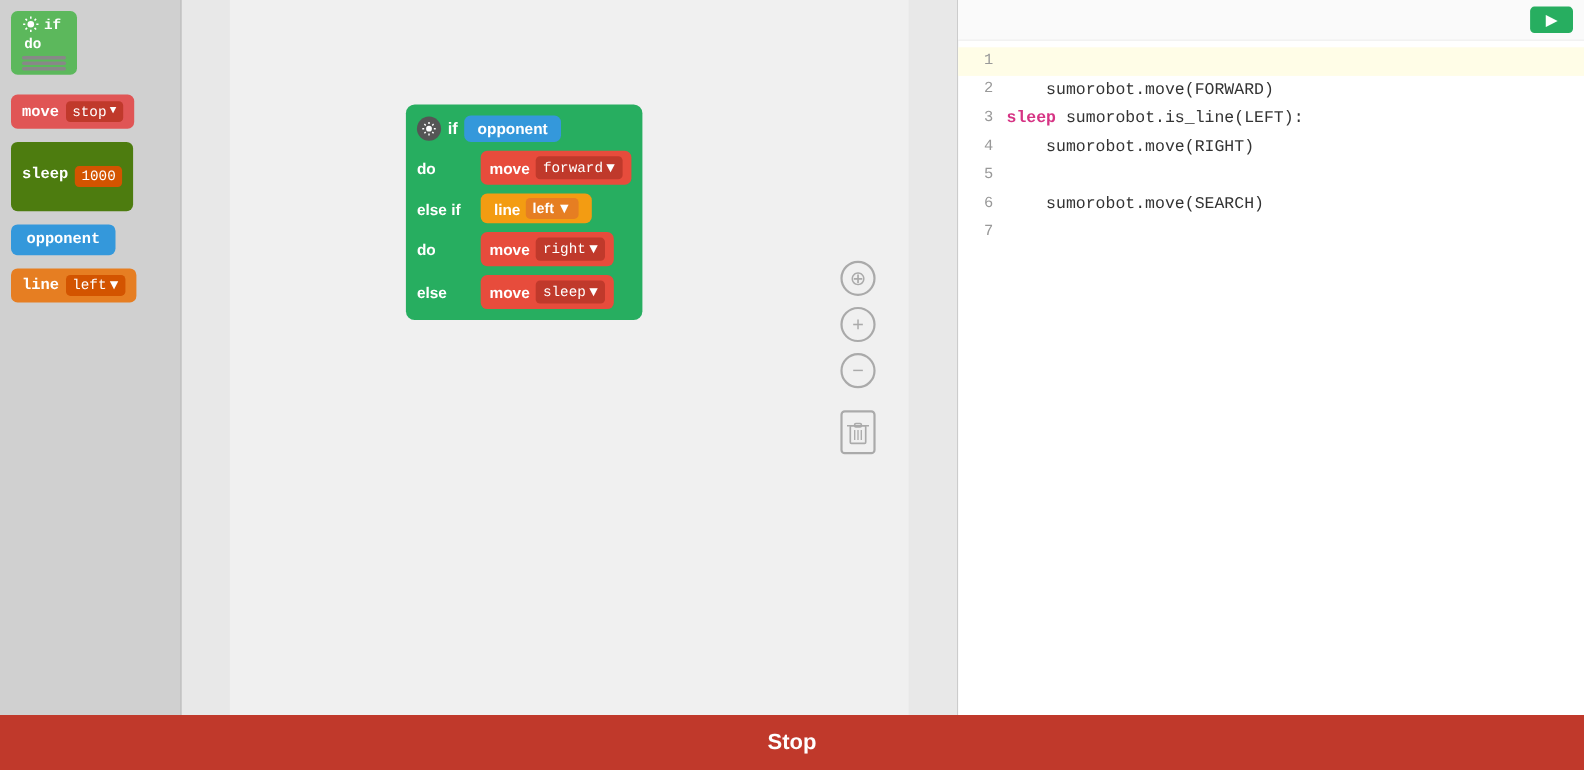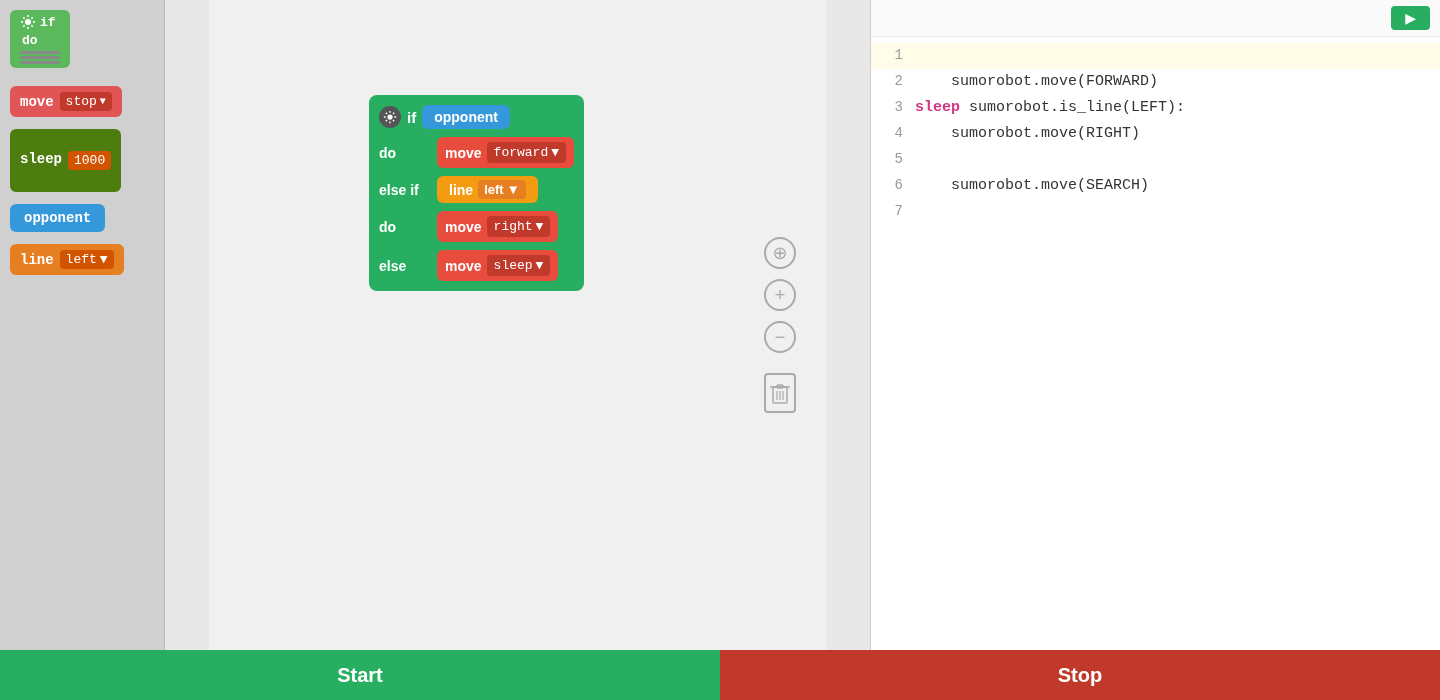--- a/index.html
+++ b/index.html
@@ -613,15 +613,14 @@
       <div class="code-line">
         <span class="line-num">7</span>
         <span class="line-content"></span>
       </div>
 
     </div>
   </div>
 </div>
 
 <div class="bottom-bar">
-  <button class="start-btn">Start</button>
   <button class="stop-btn">Stop</button>
 </div>
 
 </body></html>

